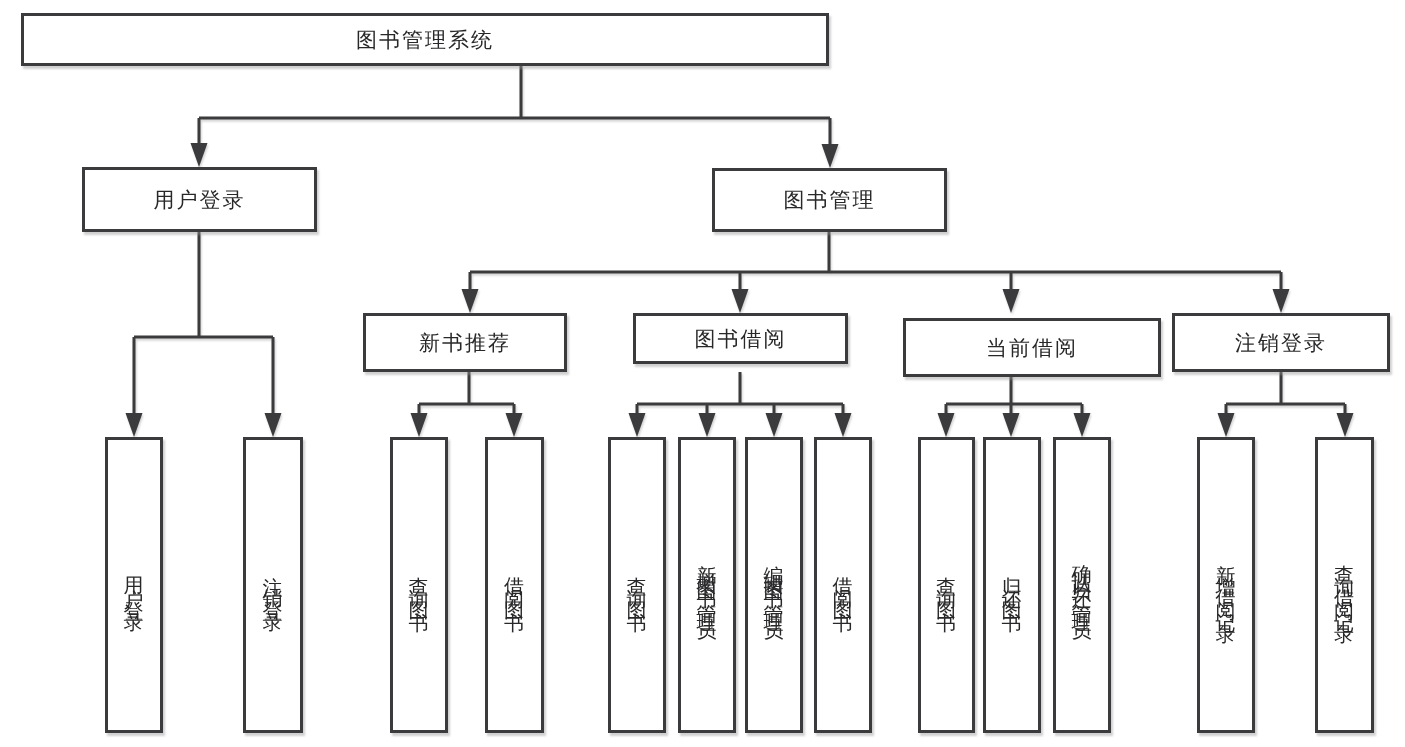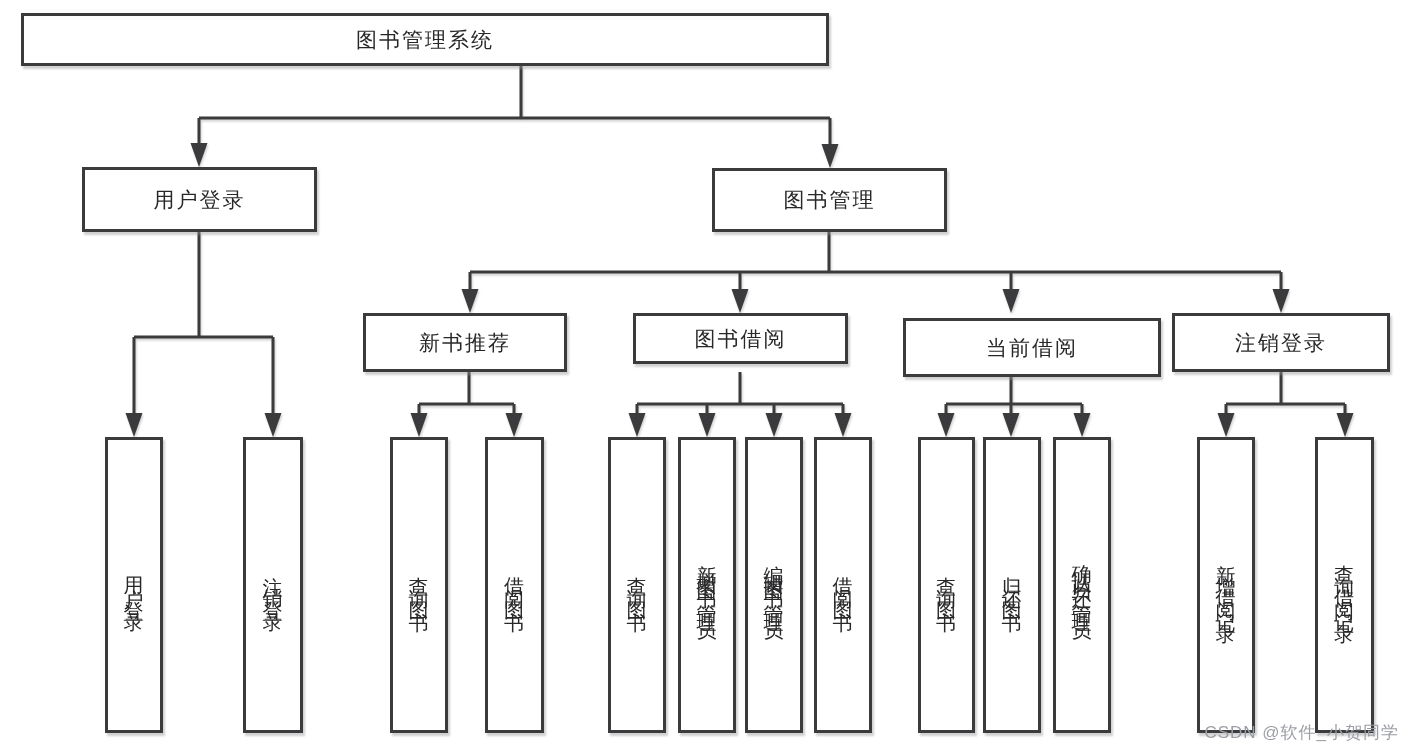--- a/index.html
+++ b/index.html
@@ -127,14 +127,13 @@
     <span>确认归还（管理员）</span>
   </div>
 
   <div class="node leaf" style="left:1197px;top:437px;width:58px;height:296px">
     <span>新增借阅记录</span>
   </div>
   <div class="node leaf" style="left:1315px;top:437px;width:59px;height:296px">
     <span>查询借阅记录</span>
   </div>
 
-  <div class="watermark">CSDN @软件_小贺同学</div>
 </div>
 
 </body></html>

